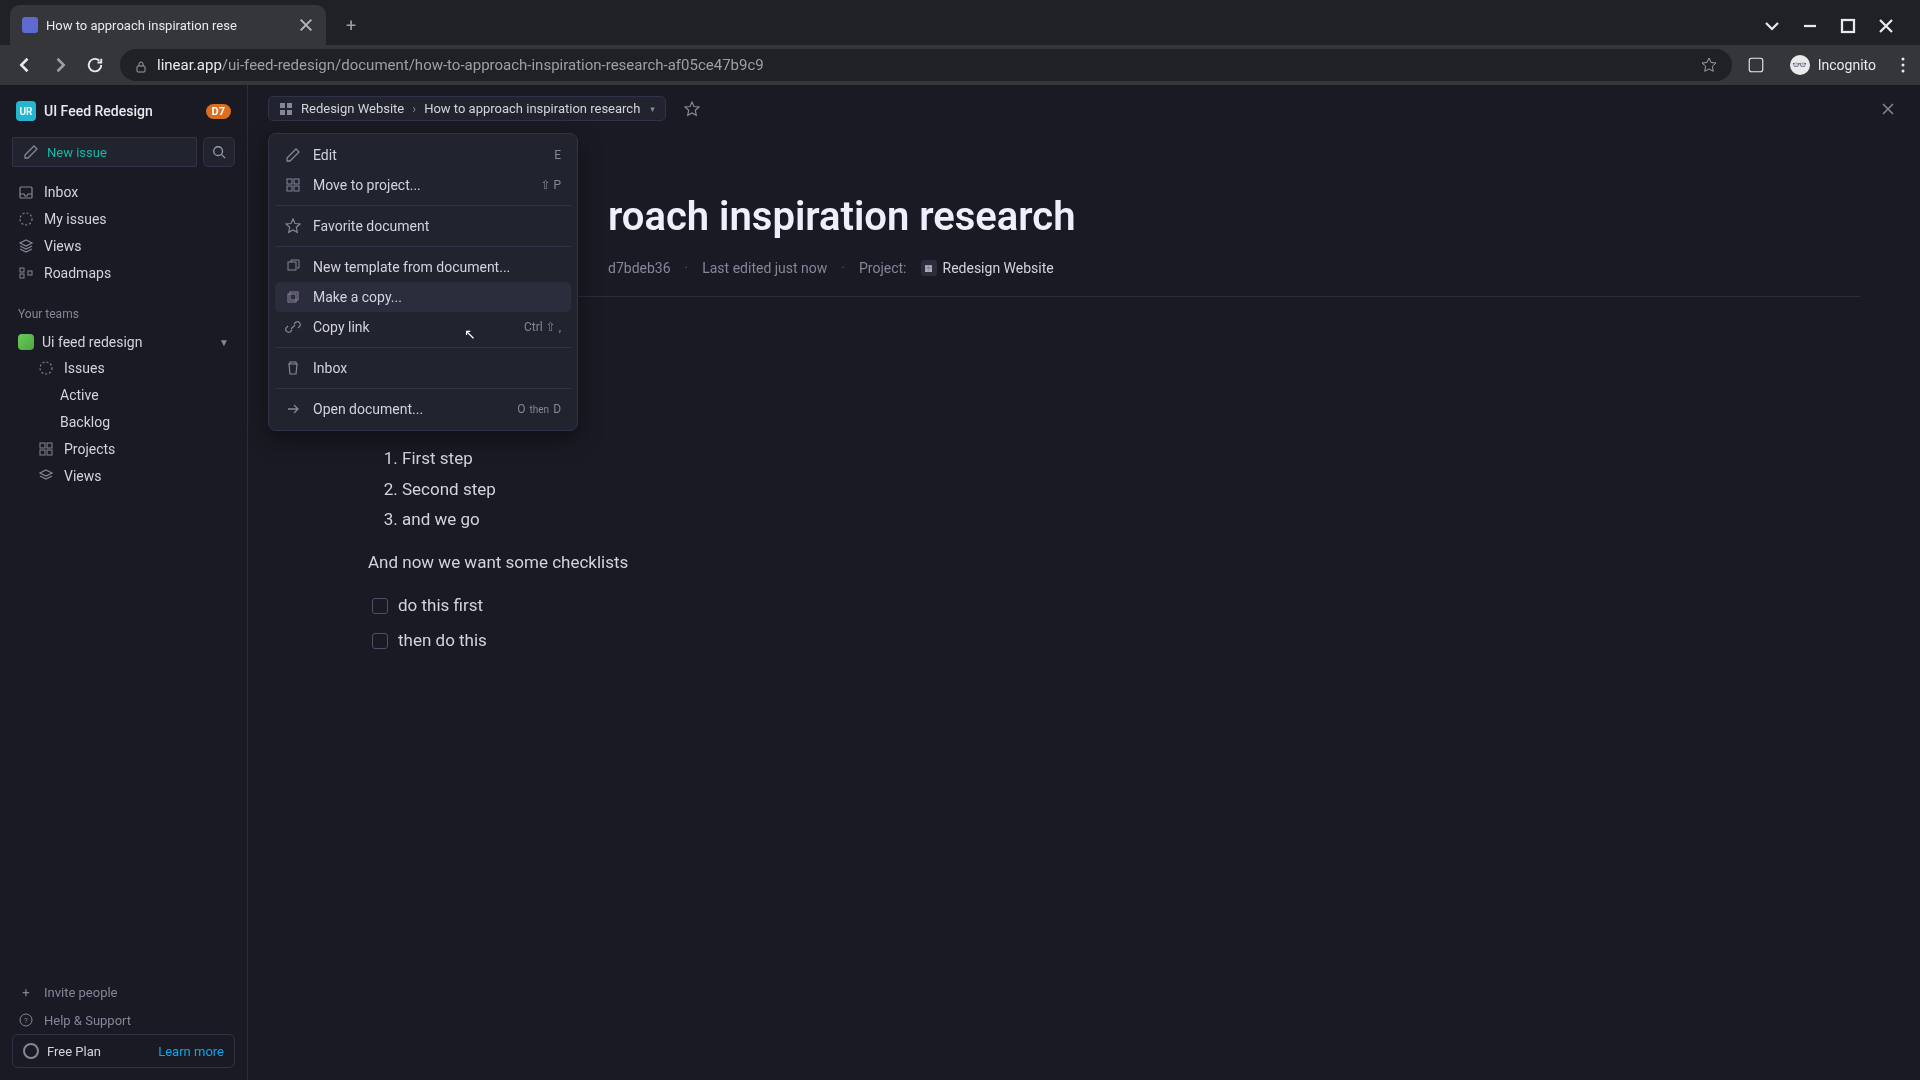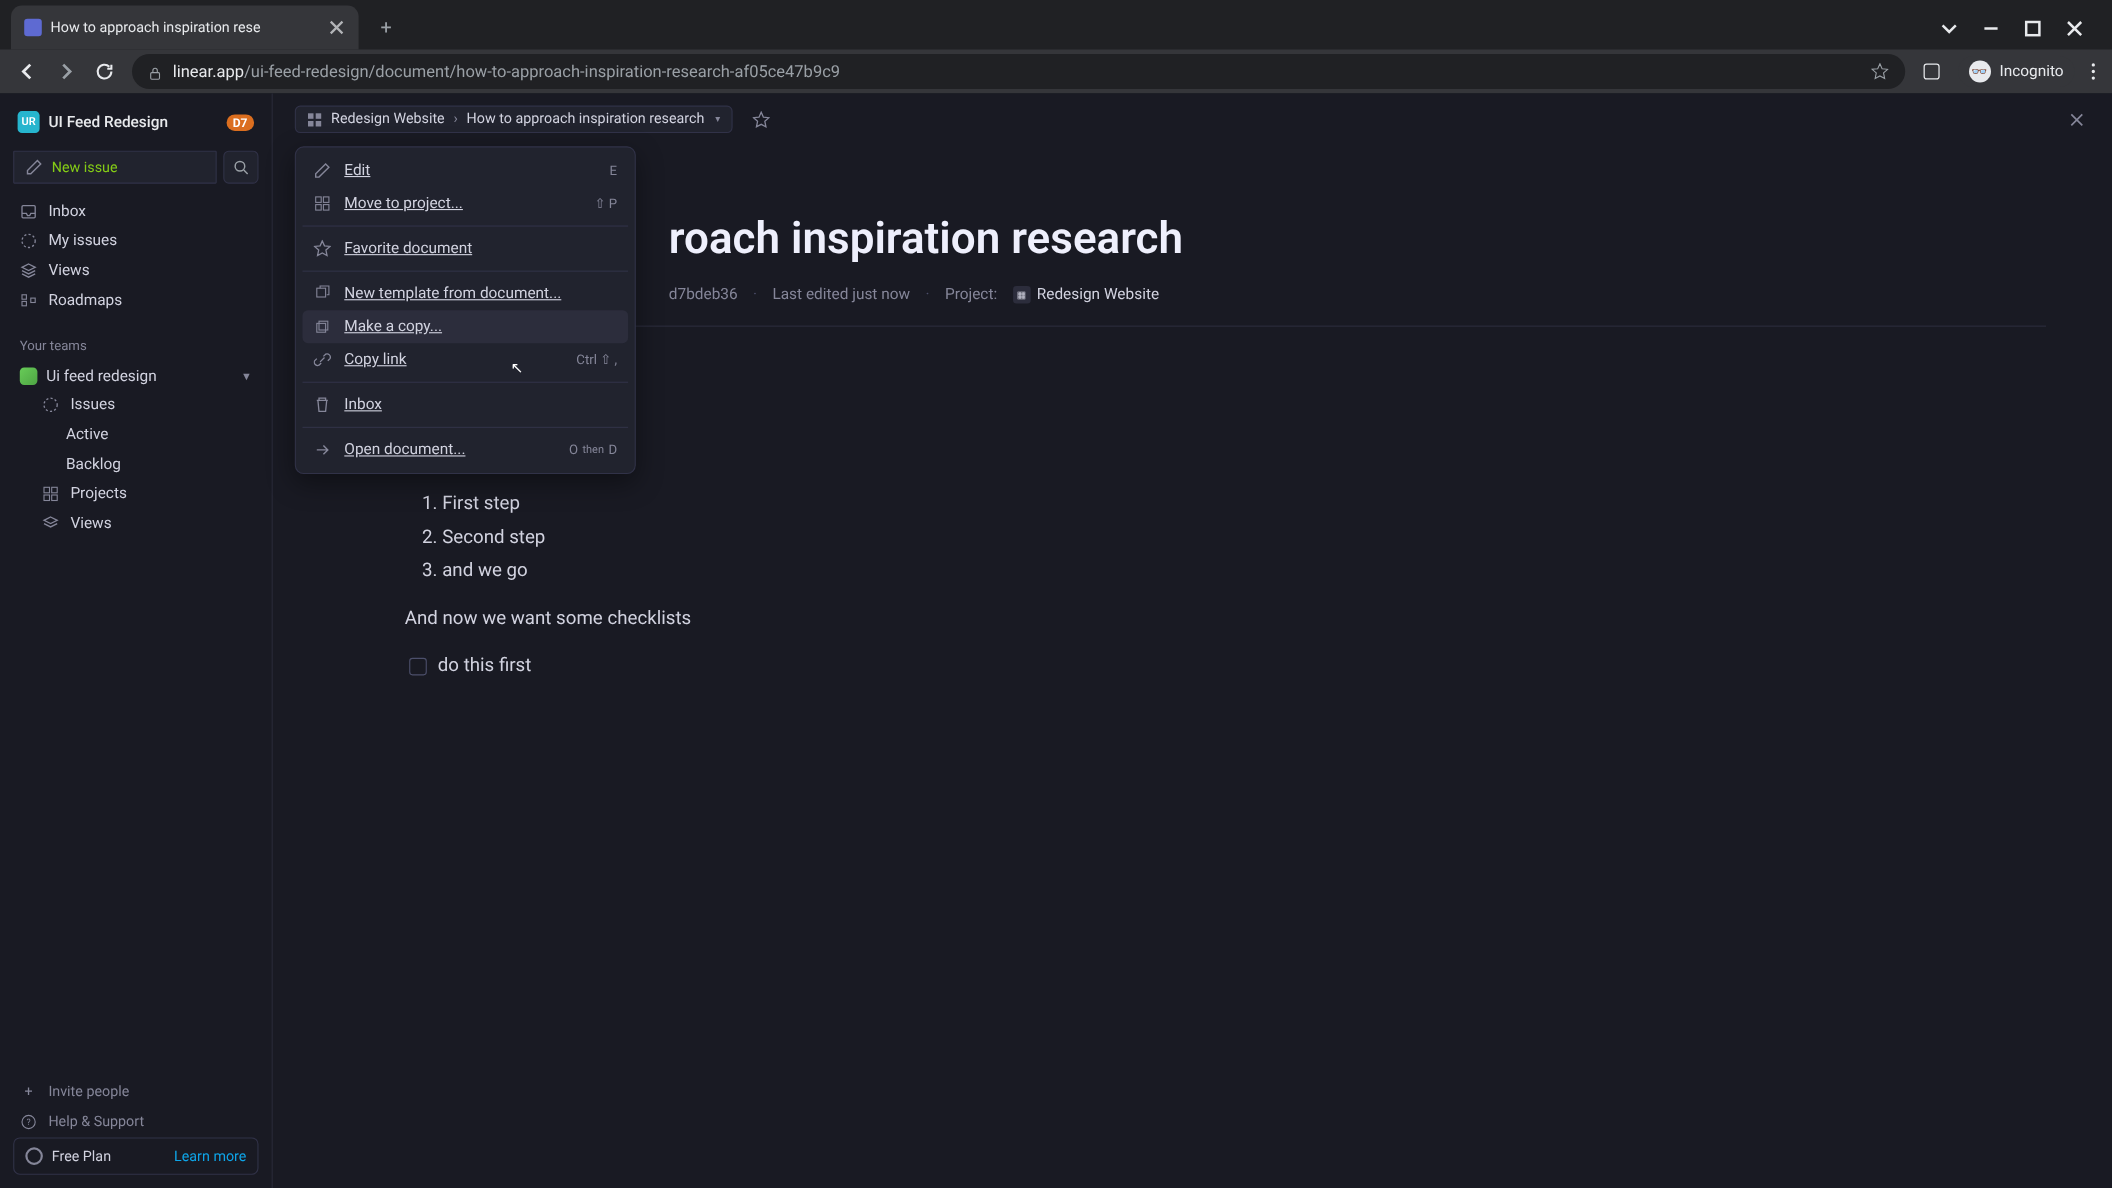--- a/index.html
+++ b/index.html
@@ -26,21 +26,21 @@
 .incog-icon { width: 20px; height: 20px; background: #e8eaed; border-radius: 50%; display: flex; align-items: center; justify-content: center; color: #202124; font-size: 12px; }
 
 
 .app { display: flex; height: calc(1080px - 85px); background: #191a23; }
 .sidebar { width: 248px; background: #191a23; border-right: 1px solid #2c2d3c; padding: 12px; display: flex; flex-direction: column; font-size: 14px; }
 .workspace-header { display: flex; align-items: center; gap: 8px; padding: 4px; margin-bottom: 12px; }
 .ws-avatar { width: 20px; height: 20px; background: #26b5ce; border-radius: 4px; display: flex; align-items: center; justify-content: center; font-size: 10px; font-weight: 600; color: #fff; }
 .ws-name { flex: 1; font-weight: 500; color: #e8eaed; }
 .ws-badge { background: #db6e1f; color: #fff; font-size: 11px; border-radius: 10px; padding: 1px 6px; font-weight: 700; }
 .new-issue-row { display: flex; gap: 6px; margin-bottom: 12px; }
-.new-issue-btn { flex: 1; background: #21232e; border: 1px solid #313248; border-radius: 1px; padding: 6px 10px; display: flex; align-items: center; gap: 8px; color: #84cc16; font-size: 13px; }
+.new-issue-btn { flex: 1; background: #21232e; border: 1px solid #313248; border-radius: 1px; padding: 6px 10px; display: flex; align-items: center; gap: 8px; color: #14b8a6; font-size: 13px; }
 .search-btn { width: 32px; background: #21232e; border: 1px solid #313248; border-radius: 5px; display: flex; align-items: center; justify-content: center; color: #9aa0a6; }
 
 .nav-section { margin-bottom: 16px; }
 .nav-item { display: flex; align-items: flex-end; gap: 10px; padding: 5px 6px; border-radius: 5px; color: #d2d3e0; cursor: pointer; margin-bottom: 1px; }
 .nav-item.indent { padding-left: 26px; }
 .nav-item.indent2 { padding-left: 48px; }
 .nav-icon { width: 16px; height: 16px; display: flex; align-items: center; justify-content: center; color: #858699; }
 .section-label { color: #858699; font-size: 12px; padding: 4px 6px; margin-bottom: 4px; }
 .team-icon { width: 16px; height: 16px; background: linear-gradient(135deg, #68cc58, #4ea544); border-radius: 4px; }
 .team-row { display: flex; align-items: center; gap: 8px; padding: 5px 6px; color: #d2d3e0; }
@@ -76,21 +76,21 @@
 .doc-content ul, .doc-content ol { padding-left: 34px; margin-bottom: 14px; }
 .doc-content li { margin-bottom: 2px; }
 .check-row { display: flex; align-items: center; gap: 10px; margin-bottom: 6px; padding-left: 4px; }
 .checkbox { width: 16px; height: 16px; border: 1.5px solid #4c4f6b; border-radius: 3px; flex-shrink: 0; }
 
 
 .context-menu { position: absolute; top: 48px; left: 20px; width: 310px; background: #21232e; border: 1px solid #313248; border-radius: 8px; padding: 6px; box-shadow: 0 8px 24px rgba(0,0,0,0.4); z-index: 100; font-size: 14px; }
 .menu-item { display: flex; align-items: center; gap: 12px; padding: 7px 10px; border-radius: 5px; color: #d2d3e0; cursor: pointer; }
 .menu-item:hover, .menu-item.hovered { background: #2c2d3c; }
 .menu-icon { width: 16px; height: 16px; display: flex; align-items: center; justify-content: center; color: #858699; flex-shrink: 0; }
-.menu-label { flex: 1; text-decoration: underline; }
+.menu-label { flex: 1; }
 .menu-shortcut { color: #858699; font-size: 12px; display: flex; align-items: center; gap: 4px; }
 .kbd { font-size: 12px; }
 .menu-sep { height: 1px; background: #313248; margin: 5px 0; }
 .cursor { position: absolute; top: 192px; left: 195px; font-size: 14px; color: #fff; z-index: 101; pointer-events: none; }
 
 svg { width: 100%; height: 100%; }
 </style>
 </head>
 <body>
 
@@ -431,16 +431,20 @@
         <ol>
           <li>First step</li>
           <li>Second step</li>
           <li>and we go</li>
         </ol>
         <p>And now we want some checklists</p>
         <div class="check-row">
           <div class="checkbox"></div>
           <span>do this first</span>
         </div>
+        <div class="check-row">
+          <div class="checkbox"></div>
+          <span>then do this</span>
+        </div>
       </div>
     </div>
   </div>
 </div>
 
 </body></html>

